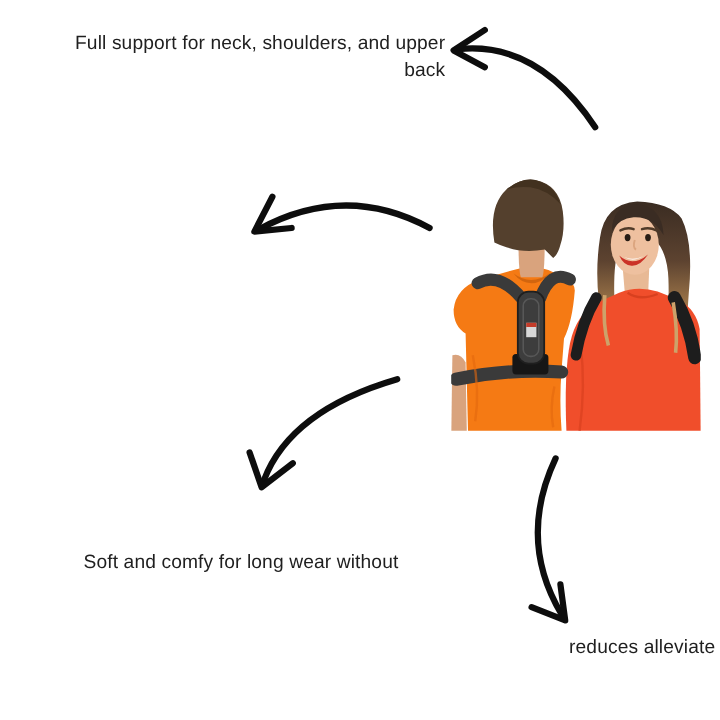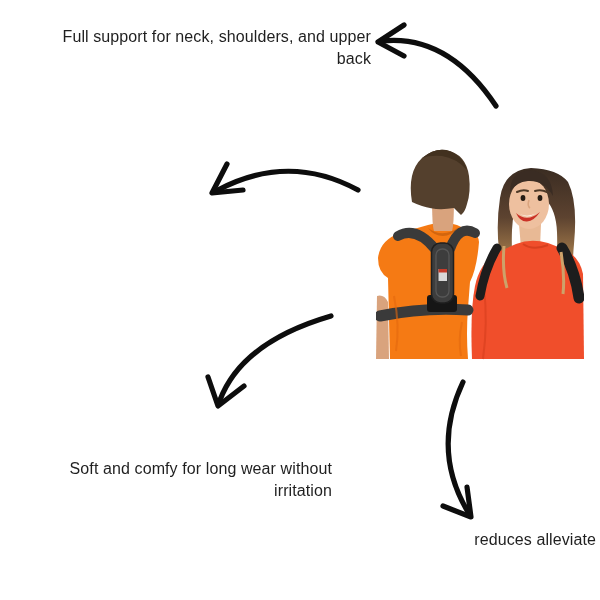--- a/index.html
+++ b/index.html
@@ -37,21 +37,20 @@
 <div class="canvas">
 
   <p class="callout c1">
     <span class="line">Full support for neck, shoulders, and upper</span>
     <span class="line">back</span>
   </p>
 
 
   <p class="callout c3">
     <span class="line">Soft and comfy for long wear without</span>
-    <span class="line">irritation</span>
   </p>
 
   <p class="callout c4">
     <span class="line">reduces alleviate</span>
   </p>
 
   <svg class="arrows" viewBox="0 0 600 600" aria-hidden="true">
     <g>
       <path class="arrow-path" d="M 496 106 Q 448 34 382 41"></path>
       <path class="arrow-path" d="M 404 25 L 378 42 L 404 56"></path>

